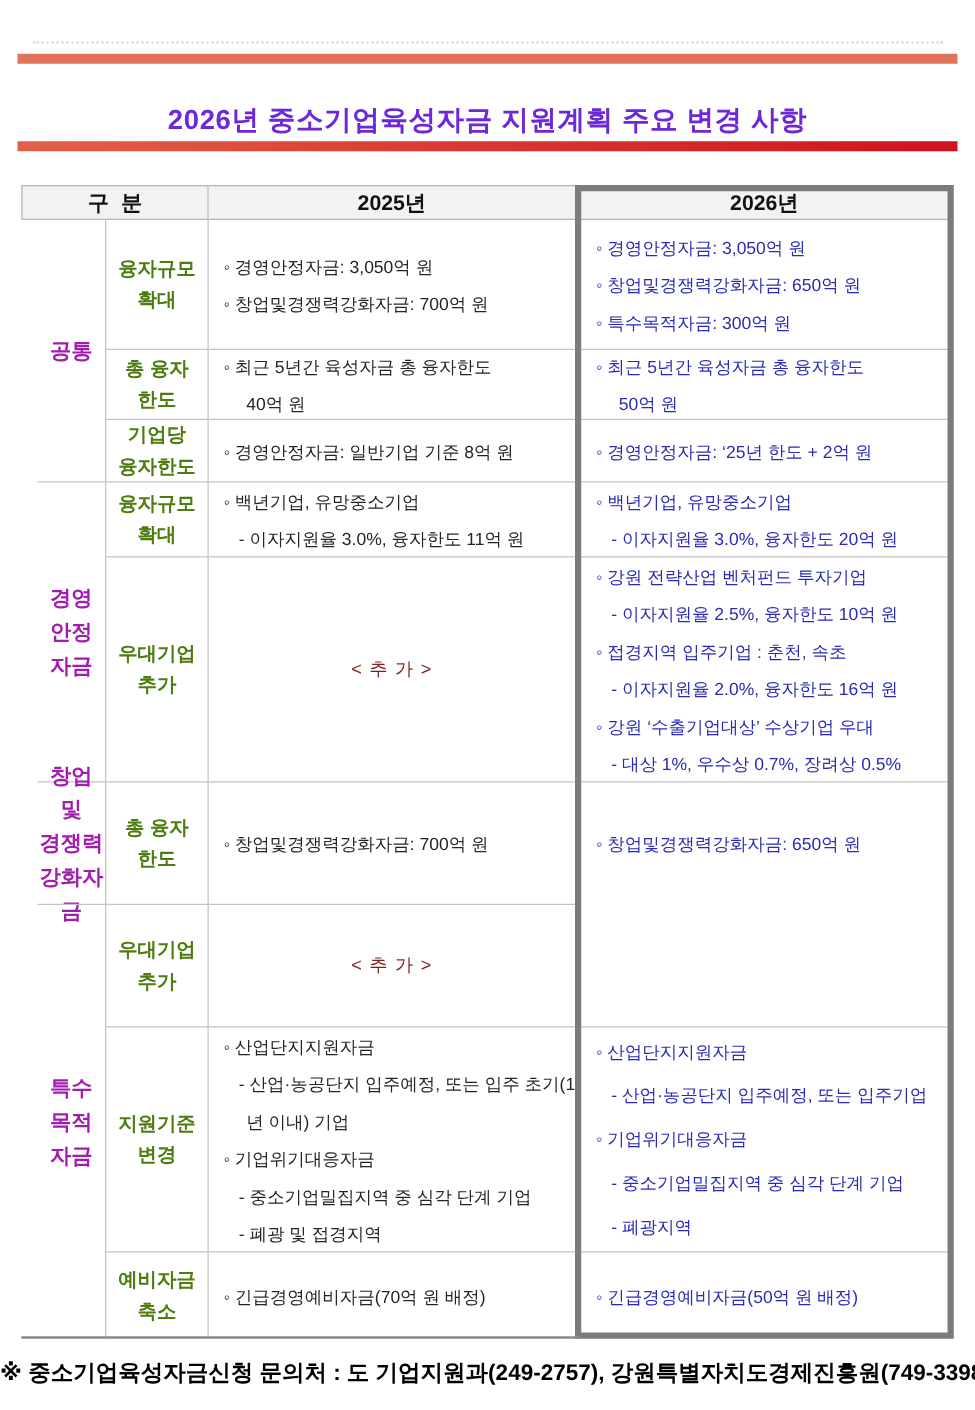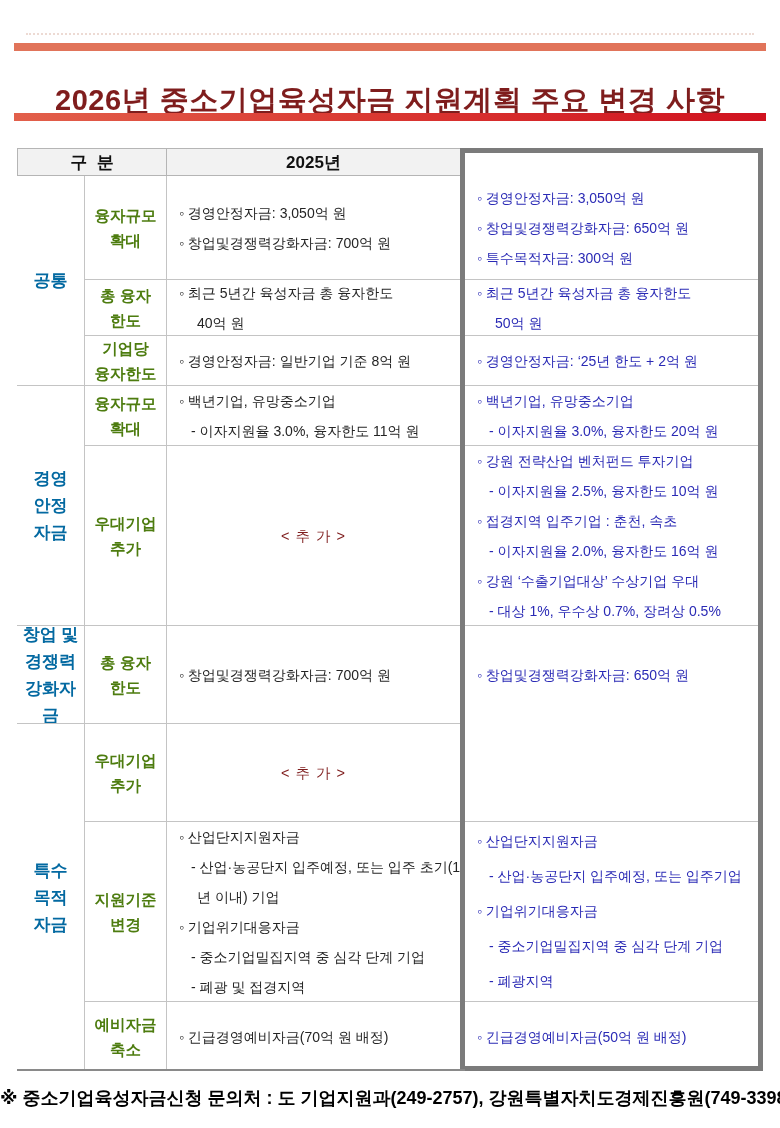--- a/index.html
+++ b/index.html
@@ -2,34 +2,34 @@
 <html><head>
 <meta charset="utf-8">
 <style>
   html,body{margin:0;padding:0;background:#fff;}
   .page{position:relative;width:780px;height:1128px;background:#ffffff;overflow:hidden;
         font-family:"Liberation Sans","DejaVu Sans",sans-serif;}
   
   .dotline{position:absolute;left:26px;right:26px;top:33px;border-top:2px dotted #eddad3;}
   .bar-top{position:absolute;left:14px;right:14px;top:43px;height:8px;background:#e1745a;}
   .title{position:absolute;left:0;right:0;top:55px;height:53px;display:flex;align-items:center;
-         justify-content:center;font-size:29px;font-weight:800;color:#7f1d1d;letter-spacing:.5px;
+         justify-content:center;font-size:22px;font-weight:800;color:#6d28d9;letter-spacing:.5px;
          white-space:nowrap;}
   .bar-bottom{position:absolute;left:14px;right:14px;top:113px;height:8px;
          background:linear-gradient(90deg,#e2604b 0%,#da3a33 45%,#d0121f 100%);}
   
   .tbl{position:absolute;left:17px;top:148px;width:746px;display:grid;
        grid-template-columns:68px 82px 293px 303px;
        grid-template-rows:28px 103px 56px 50px 60px 180px 98px 98px 180px 70px;}
   .hdr{background:#f2f2f2;display:flex;align-items:center;justify-content:center;
        font-weight:700;font-size:17px;color:#111;
        border-top:1px solid #b5b5b5;border-bottom:1px solid #b5b5b5;}
   .hdr.gubun{border-left:1px solid #b5b5b5;border-right:1px solid #b5b5b5;white-space:pre;}
   .cat{display:flex;align-items:center;justify-content:center;text-align:center;
-       font-weight:700;font-size:17px;line-height:27px;white-space:pre-line;color:#0369a1;}
+       font-weight:700;font-size:17px;line-height:27px;white-space:pre-line;color:#a21caf;margin-left:13px;}
   .sub{display:flex;align-items:center;justify-content:center;text-align:center;
        font-weight:700;font-size:15.5px;line-height:25px;white-space:pre-line;color:#4d7c0f;}
   .br{border-right:1px solid #c4c4c4;}
   .bt{border-top:1px solid #c4c4c4;}
   .cell{display:flex;flex-direction:column;justify-content:center;overflow:hidden;padding:2px 2px;}
   .ln{line-height:30px;font-size:14px;white-space:nowrap;}
   .lb{padding-left:10px;}
   .ld{padding-left:22px;}
   .lc{padding-left:28px;}
   .ladd{text-align:center;letter-spacing:1px;font-size:14.5px;color:#7f1d1d;}
@@ -53,20 +53,21 @@
 
   <div class="dotline"></div>
   <div class="bar-top"></div>
   <h1 class="title">2026년 중소기업육성자금 지원계획 주요 변경 사항</h1>
   <div class="bar-bottom"></div>
 
   <div class="tbl">
 
     <div class="hdr gubun" style="grid-row:1;grid-column:1/3">구  분</div>
     <div class="hdr" style="grid-row:1;grid-column:3">2025년</div>
+    <div class="hdr" style="grid-row:1;grid-column:4">2026년</div>
 
     <div class="cat br" style="grid-row:2/5;grid-column:1">공통</div>
     <div class="cat br bt" style="grid-row:5/7;grid-column:1">경영
 안정
 자금</div>
     <div class="cat br bt" style="grid-row:7;grid-column:1">창업 및
 경쟁력
 강화자금</div>
     <div class="cat br bt" style="grid-row:8/11;grid-column:1">특수
 목적

